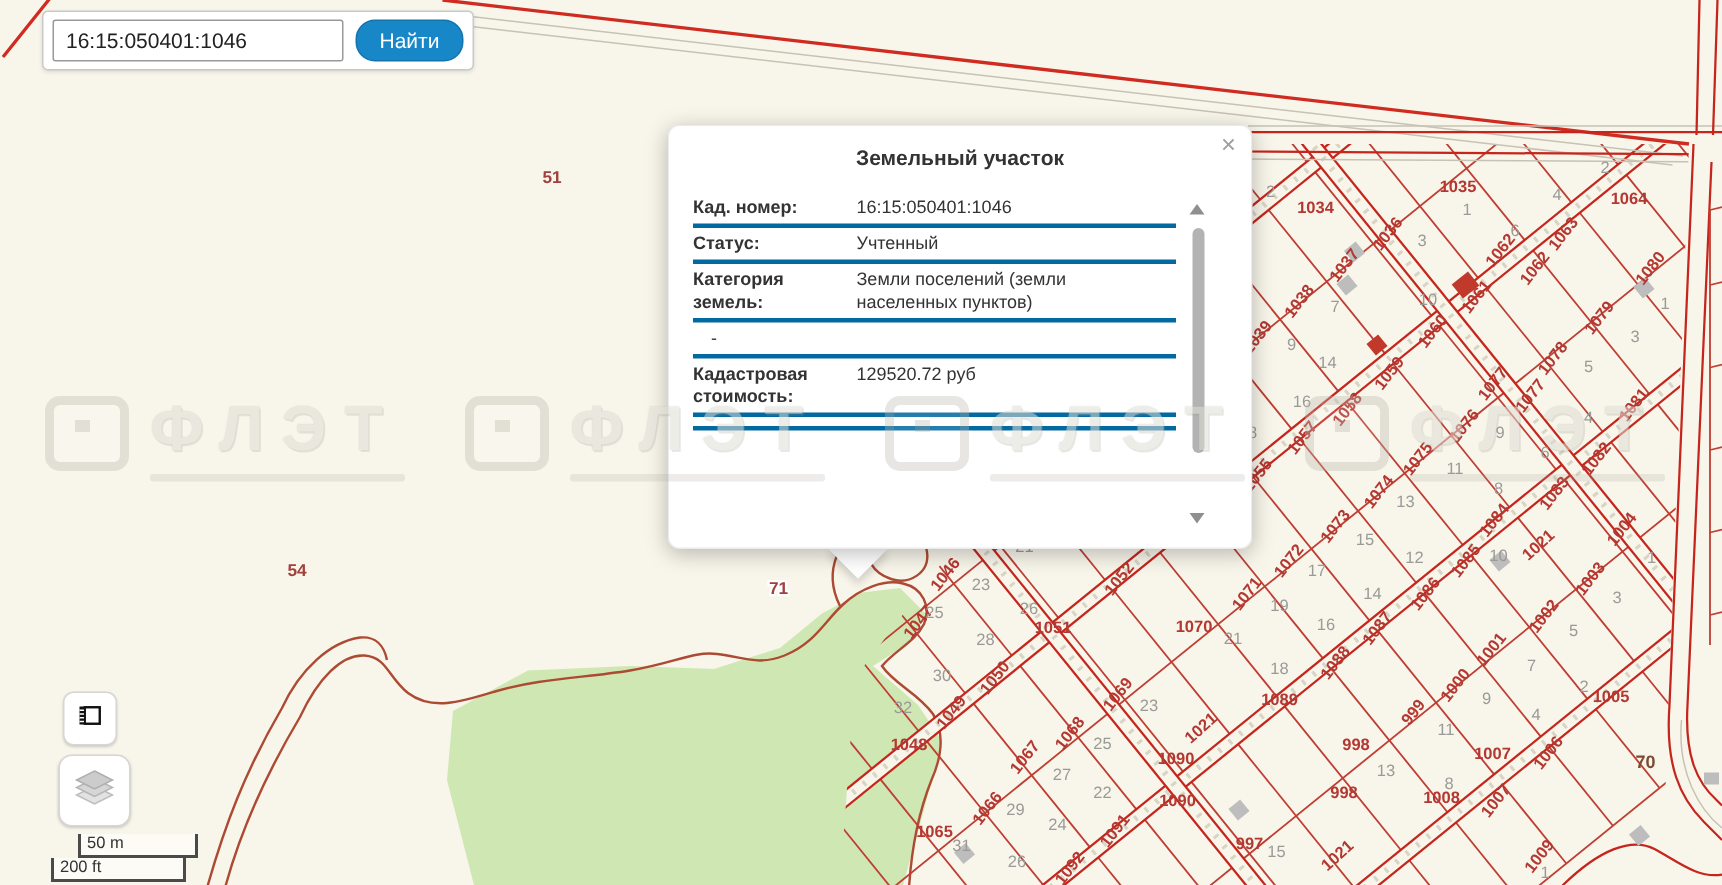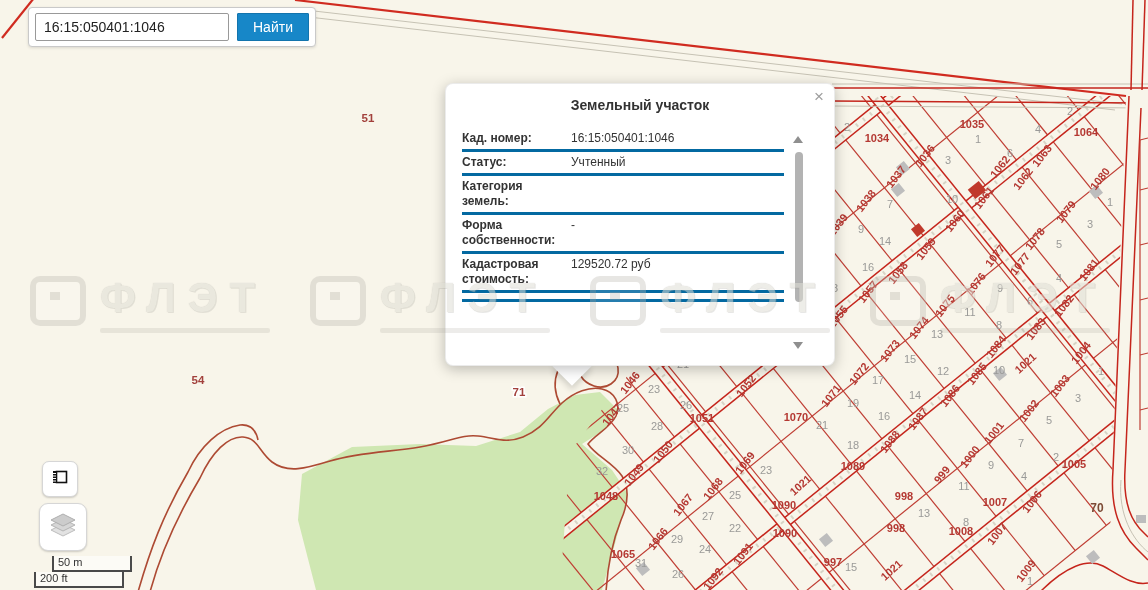--- a/index.html
+++ b/index.html
@@ -35,34 +35,34 @@
   .pp-row .lbl{width:97px;flex:none;font-weight:bold;}
   .pp-row .val{width:208px;margin-left:12px;}
   .sb-up{position:absolute;right:31px;top:52px;width:0;height:0;
          border-left:5px solid transparent;border-right:5px solid transparent;border-bottom:7px solid #8f8f8f;}
   .sb-thumb{position:absolute;right:31px;top:68px;width:8px;height:150px;background:#b3b3b3;border-radius:4px;}
   .sb-down{position:absolute;right:31px;top:258px;width:0;height:0;
          border-left:5px solid transparent;border-right:5px solid transparent;border-top:7px solid #8f8f8f;}
 
   
   .wm-row{position:absolute;left:0;top:262px;width:1148px;height:72px;z-index:30;pointer-events:none;}
-  .wm-unit{position:absolute;top:14px;display:flex;align-items:flex-start;opacity:.55;}
+  .wm-unit{position:absolute;top:2px;display:flex;align-items:flex-start;opacity:.55;}
   .wm-logo{width:44px;height:38px;border:6px solid rgba(175,172,162,.55);border-radius:10px;position:relative;background:rgba(255,255,255,.25);}
   .wm-logo::after{content:"";position:absolute;left:14px;top:10px;width:10px;height:8px;background:rgba(175,172,162,.55);}
   .wm-text{font-size:42px;font-weight:bold;letter-spacing:12px;line-height:44px;margin-left:14px;
            color:rgba(230,228,220,.9);text-shadow:0 0 1px rgba(150,148,140,.8),1px 1px 0 rgba(150,148,140,.35);}
   .wm-sub{position:absolute;left:70px;top:52px;width:170px;height:5px;background:rgba(160,158,148,.35);border-radius:2px;}
 
   
   .search-panel{position:absolute;left:28px;top:7px;display:flex;align-items:center;gap:8px;
                 background:#fff;border:1px solid #c9c9c9;border-radius:4px;padding:5px 6px;z-index:40;
                 box-shadow:0 1px 3px rgba(0,0,0,.12);}
   .search-input{width:176px;height:24px;border:1px solid #999;border-radius:2px;font-size:14px;
                 padding:1px 8px;color:#222;font-family:"Liberation Sans",sans-serif;}
-  .search-btn{background:#1787c8;color:#fff;border:1px solid #1374ad;border-radius:1px;
+  .search-btn{background:#1787c8;color:#fff;border:1px solid #1374ad;border-radius:13px;
               font-size:14px;padding:5px 15px;cursor:pointer;font-family:"Liberation Sans",sans-serif;}
   .filter-panel{position:absolute;left:28px;top:50px;display:flex;align-items:center;gap:7px;
                 background:#fff;border:1px solid #bdbdbd;border-radius:4px;padding:3px 7px;z-index:40;
                 font-size:12.5px;color:#222;}
   .fake-select{border:1px solid #8c8c8c;border-radius:3px;padding:2px 8px;font-size:13px;
                display:flex;align-items:center;gap:24px;background:#fff;cursor:pointer;}
   .chev svg{display:block;}
 
   
   .map-btn{position:absolute;background:#fff;border:1px solid #d6d6d6;z-index:40;cursor:pointer;
@@ -462,23 +462,23 @@
         <div class="pp-row">
           <div class="lbl">Кад. номер:</div>
           <div class="val">16:15:050401:1046</div>
         </div>
         <div class="pp-row">
           <div class="lbl">Статус:</div>
           <div class="val">Учтенный</div>
         </div>
         <div class="pp-row">
           <div class="lbl">Категория земель:</div>
+          <div class="val">Земли поселений (земли населенных пунктов)</div>
         </div>
         <div class="pp-row">
-          <div class="lbl">Форма собственности:</div>
           <div class="val">-</div>
         </div>
         <div class="pp-row">
           <div class="lbl">Кадастровая стоимость:</div>
           <div class="val">129520.72 руб</div>
         </div>
         <div class="pp-row"></div>
       </div>
     <div class="sb-up"></div>
     <div class="sb-thumb"></div>

